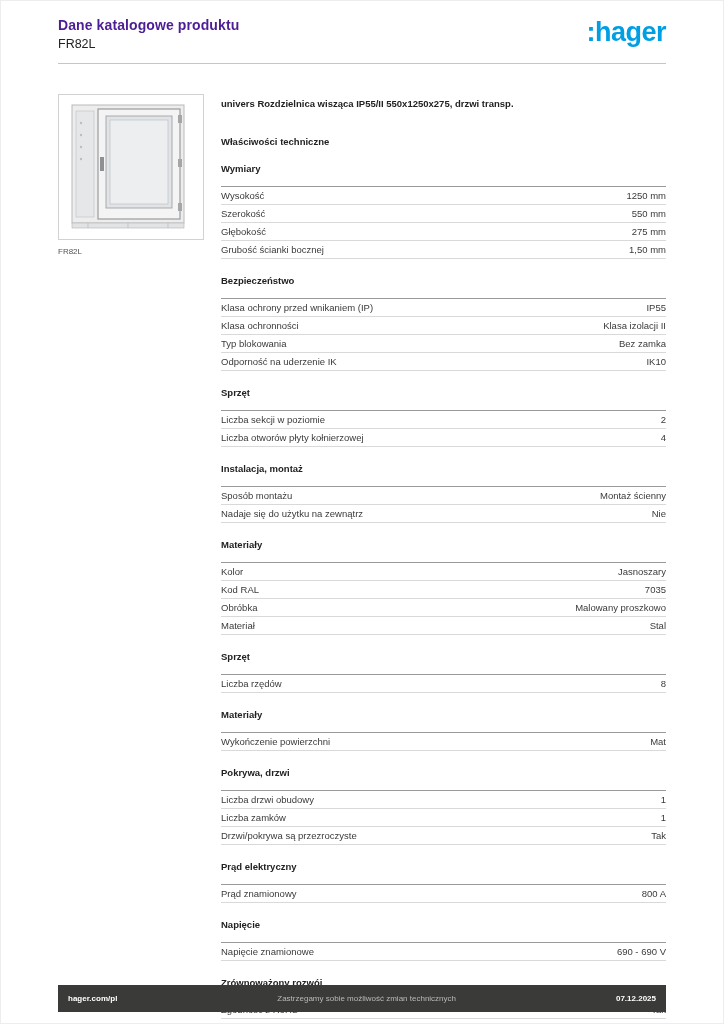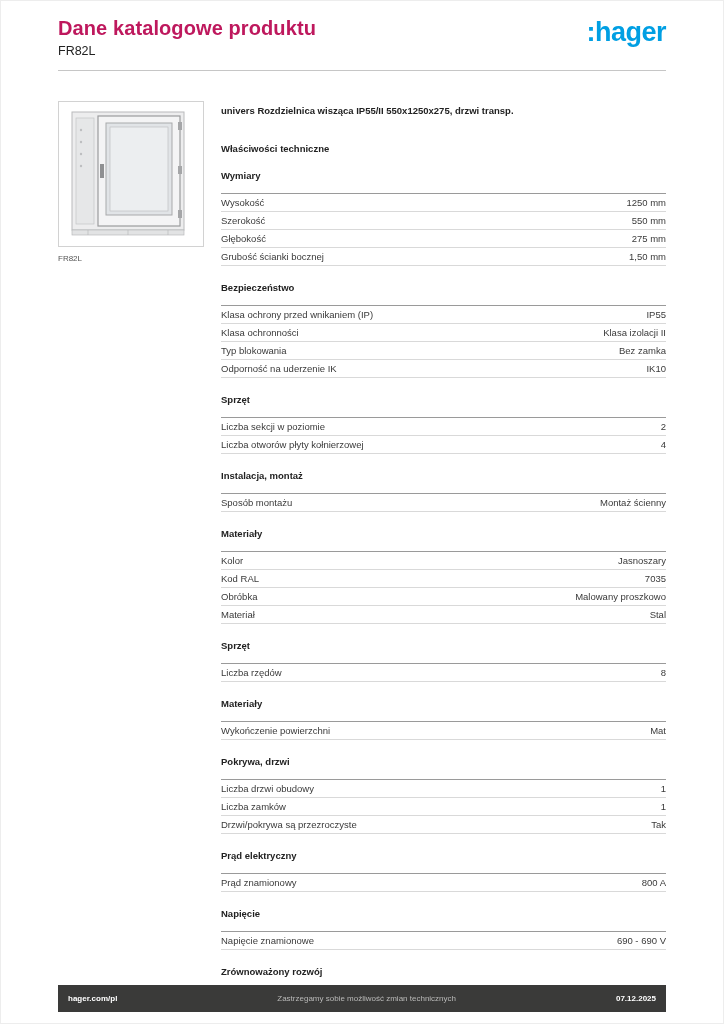--- a/index.html
+++ b/index.html
@@ -8,21 +8,21 @@
     width: 724px; height: 1024px;
     position: relative;
     font-family: "Liberation Sans", sans-serif;
     color: #1a1a1a;
     overflow: hidden;
   }
   .page { position: absolute; inset: 0; border: 1px solid #ededed; background: #fff; }
 
   
   .header { position: relative; padding: 16px 57px 0 57px; }
-  .header-title { font-size: 20px; font-weight: bold; color: #be185d; letter-spacing: .1px; }
+  .header-title { font-size: 14px; font-weight: bold; color: #4c1d95; letter-spacing: .1px; }
   .header-subtitle { font-size: 12.5px; color: #222; margin-top: 4px; }
   .logo {
     position: absolute; top: 18px; right: 57px;
     color: #009fe3; font-size: 27px; font-weight: bold;
     letter-spacing: -0.5px; line-height: 1;
   }
   .header-rule { margin: 12px 57px 0 57px; border-bottom: 1px solid #c6c6c6; }
 
   
   .main { display: flex; padding: 30px 57px 0 57px; gap: 15px; }
@@ -161,20 +161,24 @@
               <span class="spec-label">Liczba otworów płyty kołnierzowej</span>
               <span class="spec-value">4</span>
             </div>
           </div>
           <div class="section">
             <div class="section-title">Instalacja, montaż</div>
             <div class="spec-row">
               <span class="spec-label">Sposób montażu</span>
               <span class="spec-value">Montaż ścienny</span>
             </div>
+            <div class="spec-row">
+              <span class="spec-label">Nadaje się do użytku na zewnątrz</span>
+              <span class="spec-value">Nie</span>
+            </div>
           </div>
           <div class="section">
             <div class="section-title">Materiały</div>
             <div class="spec-row">
               <span class="spec-label">Kolor</span>
               <span class="spec-value">Jasnoszary</span>
             </div>
             <div class="spec-row">
               <span class="spec-label">Kod RAL</span>
               <span class="spec-value">7035</span>

